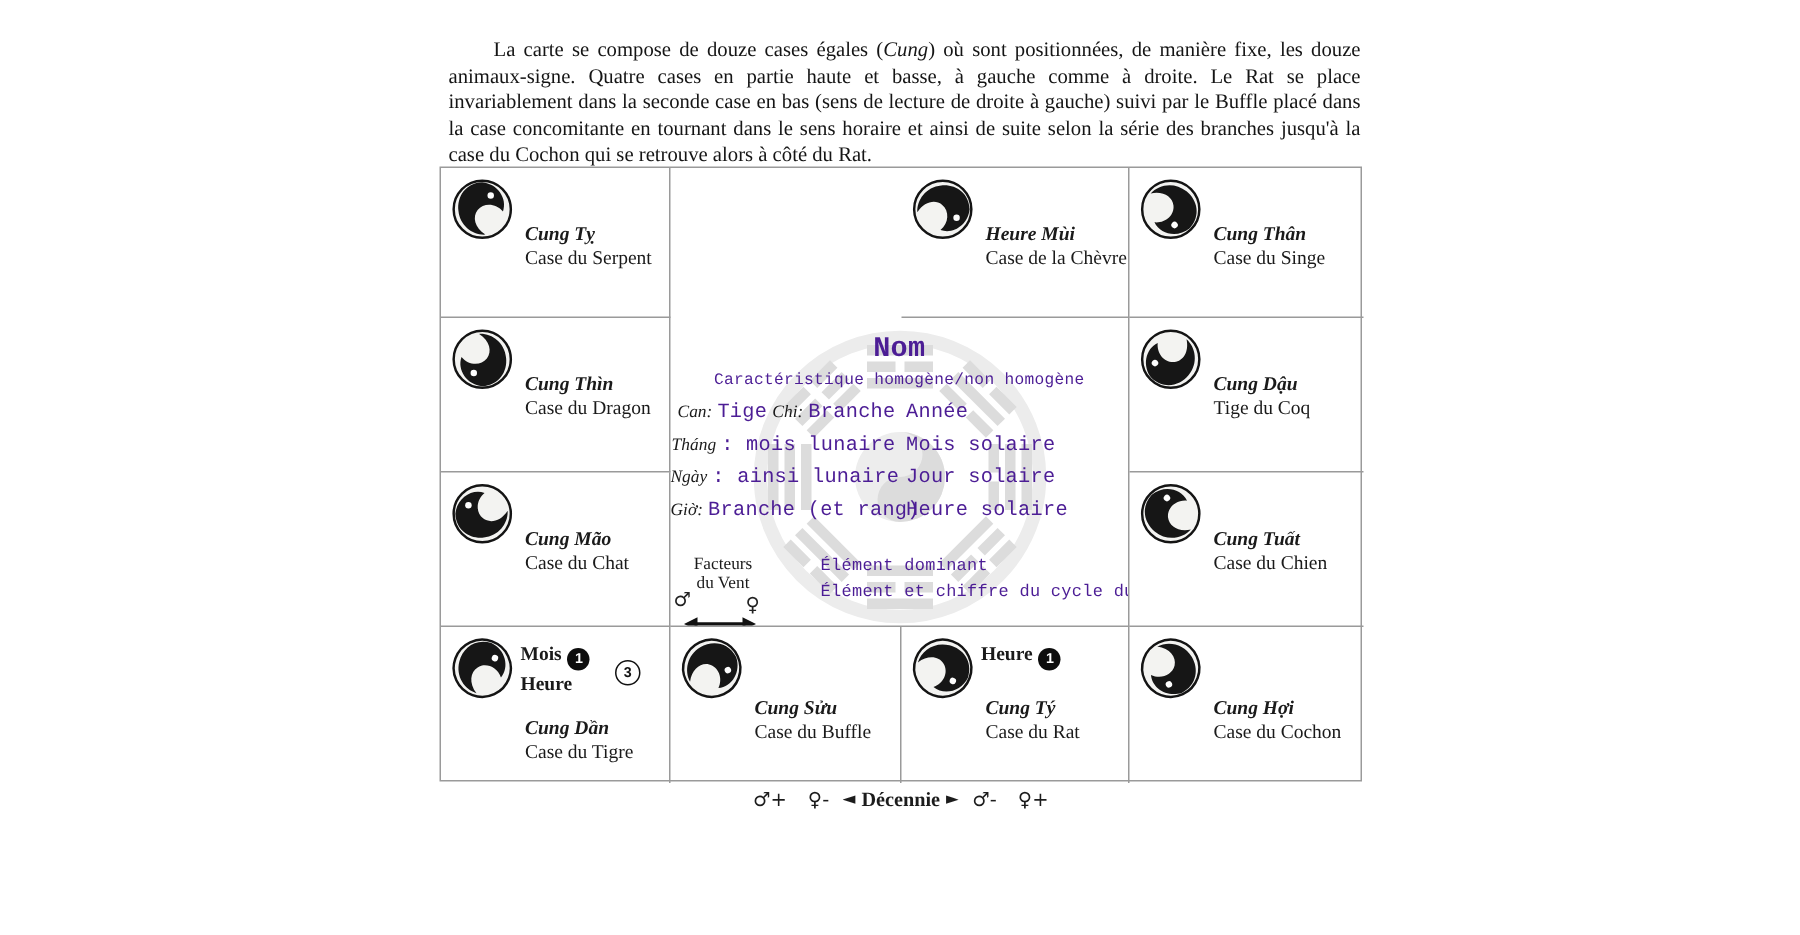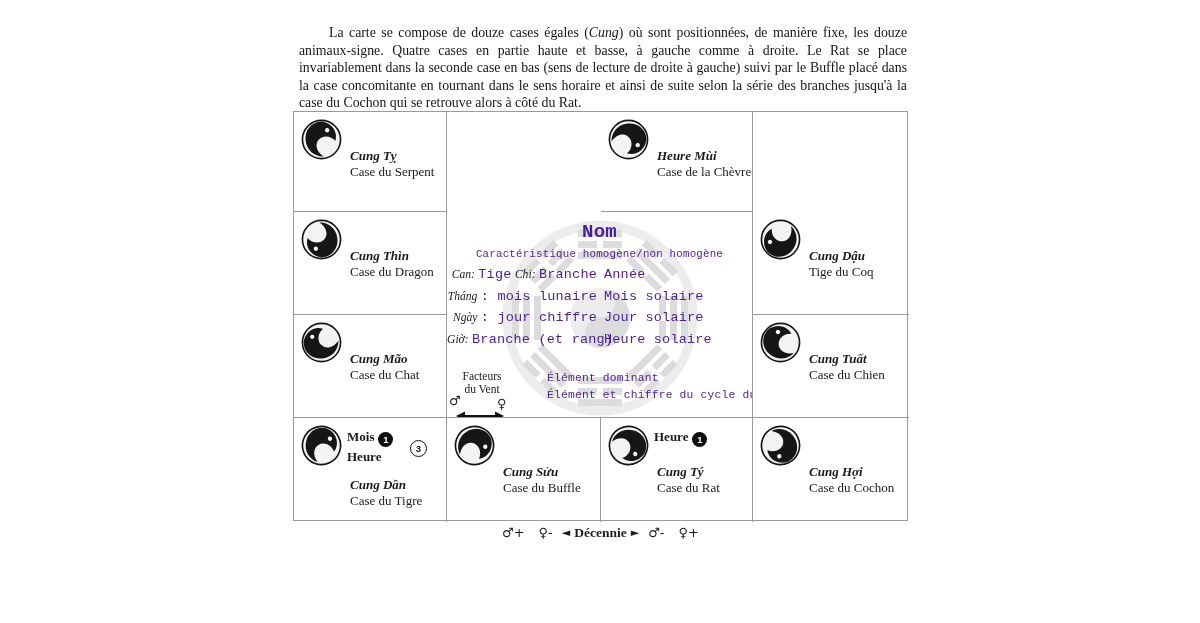--- a/index.html
+++ b/index.html
@@ -113,20 +113,33 @@
             <path class="med-blob" d="M20 2.5 C9 3 3.5 12 4.5 21 C5.5 31 14 37 22 36.5 C15 32 13.5 25 17 20.5 C21 15.5 29 16 33.5 21.5 C36.5 13 30 3.5 20 2.5 Z"></path>
             <circle class="med-eye" cx="25.5" cy="11" r="2.1"></circle>
           </svg>
       </span>
       <div class="cell-label">
         <div class="cung">Heure Mùi</div>
         <div class="case">Case de la Chèvre</div>
       </div>
     </div>
 
+    <div class="cell gc4 gr1 no-r">
+      <span class="medallion">
+        <svg viewBox="0 0 40 40" style="transform:rotate(135deg)">
+            <circle class="med-ring" cx="20" cy="20" r="18.6"></circle>
+            <path class="med-blob" d="M20 2.5 C9 3 3.5 12 4.5 21 C5.5 31 14 37 22 36.5 C15 32 13.5 25 17 20.5 C21 15.5 29 16 33.5 21.5 C36.5 13 30 3.5 20 2.5 Z"></path>
+            <circle class="med-eye" cx="25.5" cy="11" r="2.1"></circle>
+          </svg>
+      </span>
+      <div class="cell-label">
+        <div class="cung">Cung Thân</div>
+        <div class="case">Case du Singe</div>
+      </div>
+    </div>
 
     <div class="cell gc1 gr2">
       <span class="medallion">
         <svg viewBox="0 0 40 40" style="transform:rotate(180deg)">
             <circle class="med-ring" cx="20" cy="20" r="18.6"></circle>
             <path class="med-blob" d="M20 2.5 C9 3 3.5 12 4.5 21 C5.5 31 14 37 22 36.5 C15 32 13.5 25 17 20.5 C21 15.5 29 16 33.5 21.5 C36.5 13 30 3.5 20 2.5 Z"></path>
             <circle class="med-eye" cx="25.5" cy="11" r="2.1"></circle>
           </svg>
       </span>
       <div class="cell-label">
@@ -205,21 +218,21 @@
       <div class="crows">
         <div class="crow">
           <div class="cleft"><i class="viet">Can:</i> <span class="hand">Tige</span> <i class="viet">Chi:</i> <span class="hand">Branche</span></div>
           <div class="cright hand">Année</div>
         </div>
         <div class="crow">
           <div class="cleft"><i class="viet">Tháng</i> <span class="hand">: mois lunaire</span></div>
           <div class="cright hand">Mois solaire</div>
         </div>
         <div class="crow">
-          <div class="cleft"><i class="viet">Ngày</i> <span class="hand">: jour chiffre</span></div>
+          <div class="cleft"><i class="viet">Ngày</i> <span class="hand">: ainsi lunaire</span></div>
           <div class="cright hand">Jour solaire</div>
         </div>
         <div class="crow">
           <div class="cleft"><i class="viet">Giờ:</i> <span class="hand">Branche (et rang)</span></div>
           <div class="cright hand">Heure solaire</div>
         </div>
       </div>
 
       <div class="wind">
         <div class="wind-label">

